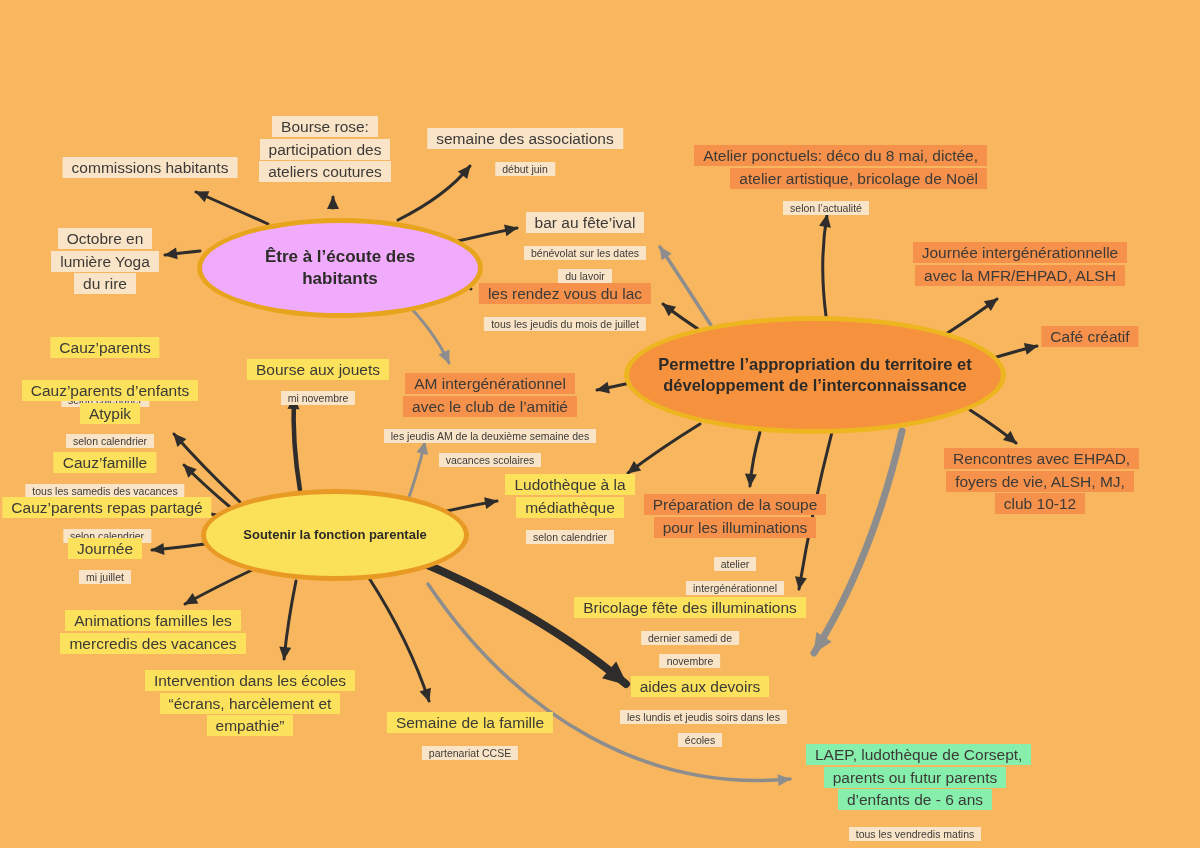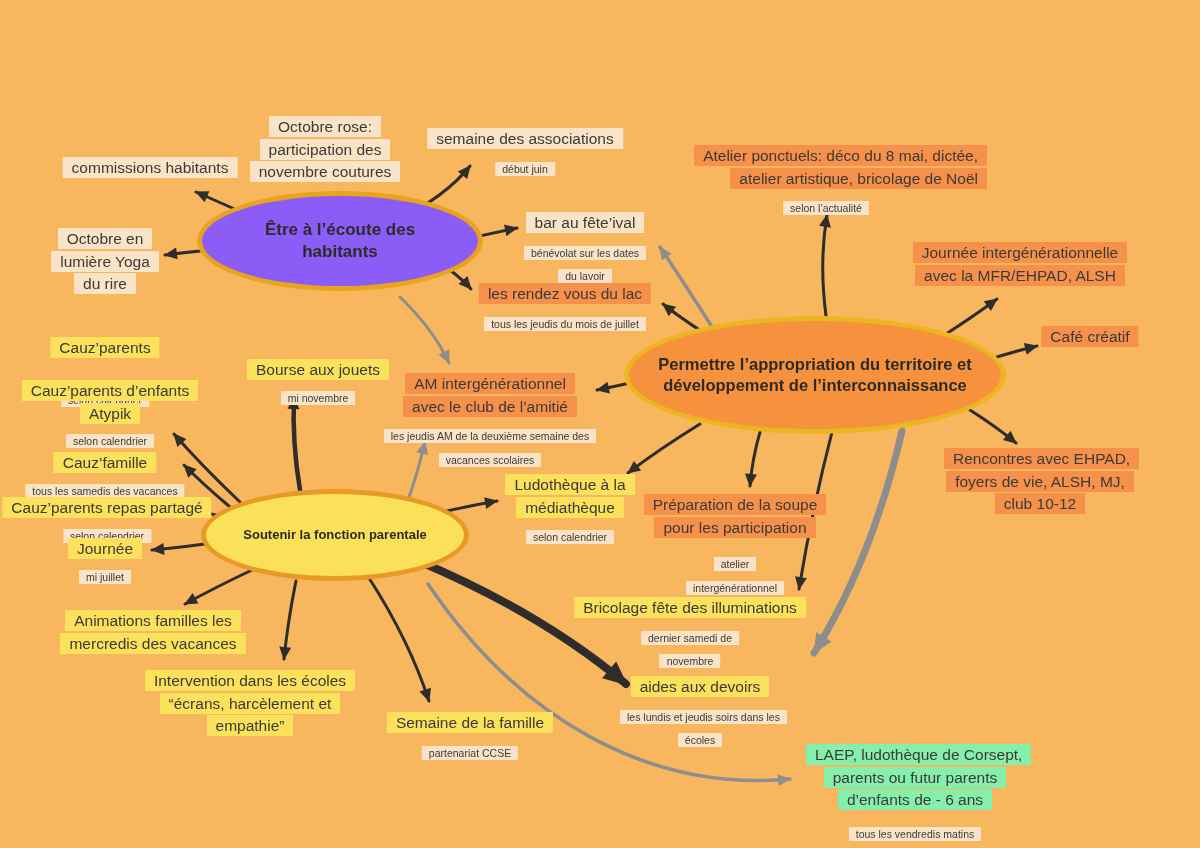--- a/index.html
+++ b/index.html
@@ -35,21 +35,21 @@
   }
   .nowrap { white-space:nowrap; }
 
   .ellipse {
     position:absolute; z-index:2;
     transform:translate(-50%,-50%);
     display:flex; align-items:center; justify-content:center;
     text-align:center; border-radius:50%;
     font-weight:700; color:#2D2B28; line-height:1.3;
   }
-  .e1 { left:340px; top:241px; width:286px; height:100px; background:#8b5cf6; border:5px solid #E7A41C; font-size:17px; padding:0 26px; }
+  .e1 { left:340px; top:268px; width:286px; height:100px; background:#f0abfc; border:5px solid #E7A41C; font-size:17px; padding:0 26px; }
   .e2 { left:815px; top:375px; width:382px; height:118px; background:#F6913E; border:5px solid #EDB51F; font-size:16.5px; padding:0 18px; }
   .e3 { left:335px; top:535px; width:268px; height:92px;  background:#FBE15A; border:5px solid #E89A24; font-size:13px; padding:0 20px; }
 </style>
 </head>
 <body>
 
 <div class="canvas">
 
   <svg class="arrows" width="1200" height="848" viewBox="0 0 1200 848">
     <defs>
@@ -112,21 +112,21 @@
   </div>
   <div class="ellipse e3">
     <span>Soutenir la fonction parentale</span>
   </div>
 
   <div class="node cream" style="left:150px; top:157px;">
     <div class="lbl nowrap"><span>commissions habitants</span></div>
   </div>
 
   <div class="node cream" style="left:325px; top:116px; width:152px;">
-    <div class="lbl"><span>Octobre rose: participation des novembre coutures</span></div>
+    <div class="lbl"><span>Bourse rose: participation des ateliers coutures</span></div>
   </div>
 
   <div class="node cream" style="left:525px; top:128px;">
     <div class="lbl nowrap"><span>semaine des associations</span></div>
     <div class="sub"><span>début juin</span></div>
   </div>
 
   <div class="node cream" style="left:105px; top:228px; width:118px;">
     <div class="lbl"><span>Octobre en lumière Yoga du rire</span></div>
   </div>
@@ -162,21 +162,21 @@
     <div class="lbl"><span>AM intergénérationnel avec le club de l’amitié</span></div>
     <div class="sub" style="width:228px;"><span>les jeudis AM de la deuxième semaine des vacances scolaires</span></div>
   </div>
 
   <div class="node yellow" style="left:570px; top:474px; width:150px;">
     <div class="lbl"><span>Ludothèque à la médiathèque</span></div>
     <div class="sub nowrap"><span>selon calendrier</span></div>
   </div>
 
   <div class="node orange" style="left:735px; top:494px; width:196px;">
-    <div class="lbl"><span>Préparation de la soupe pour les participation</span></div>
+    <div class="lbl"><span>Préparation de la soupe pour les illuminations</span></div>
     <div class="sub" style="width:110px; margin-top:12px;"><span>atelier intergénérationnel</span></div>
   </div>
 
   <div class="node yellow" style="left:690px; top:597px;justify-content:center;">
     <div class="lbl nowrap"><span>Bricolage fête des illuminations</span></div>
     <div class="sub" style="width:110px;"><span>dernier samedi de novembre</span></div>
   </div>
 
   <div class="node yellow" style="left:700px; top:676px;">
     <div class="lbl nowrap"><span>aides aux devoirs</span></div>

